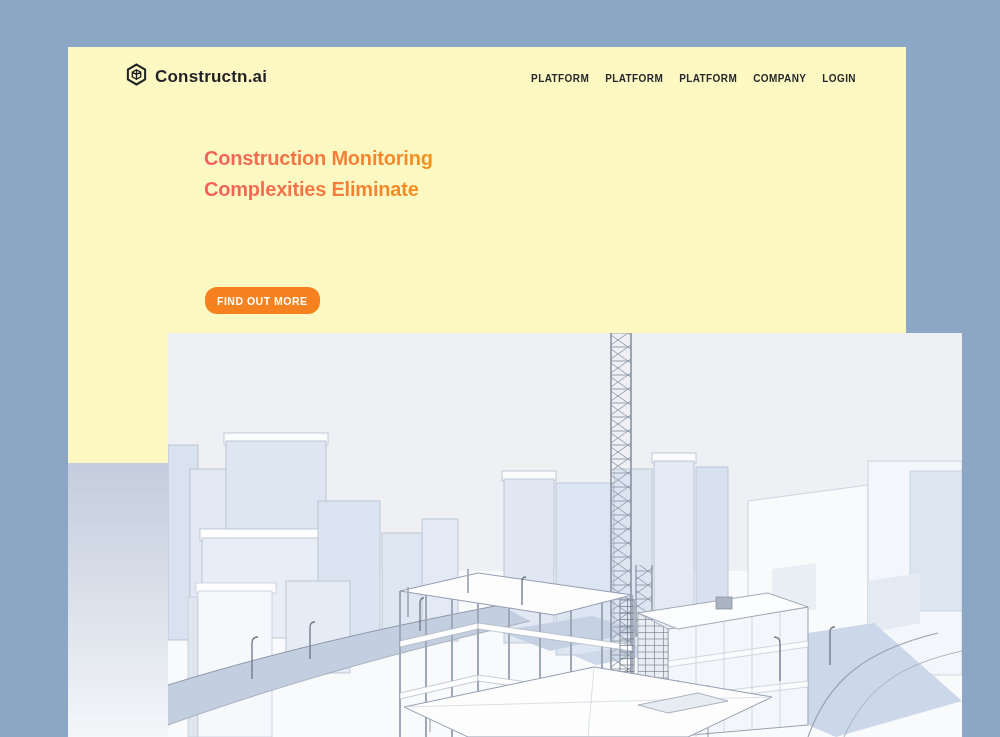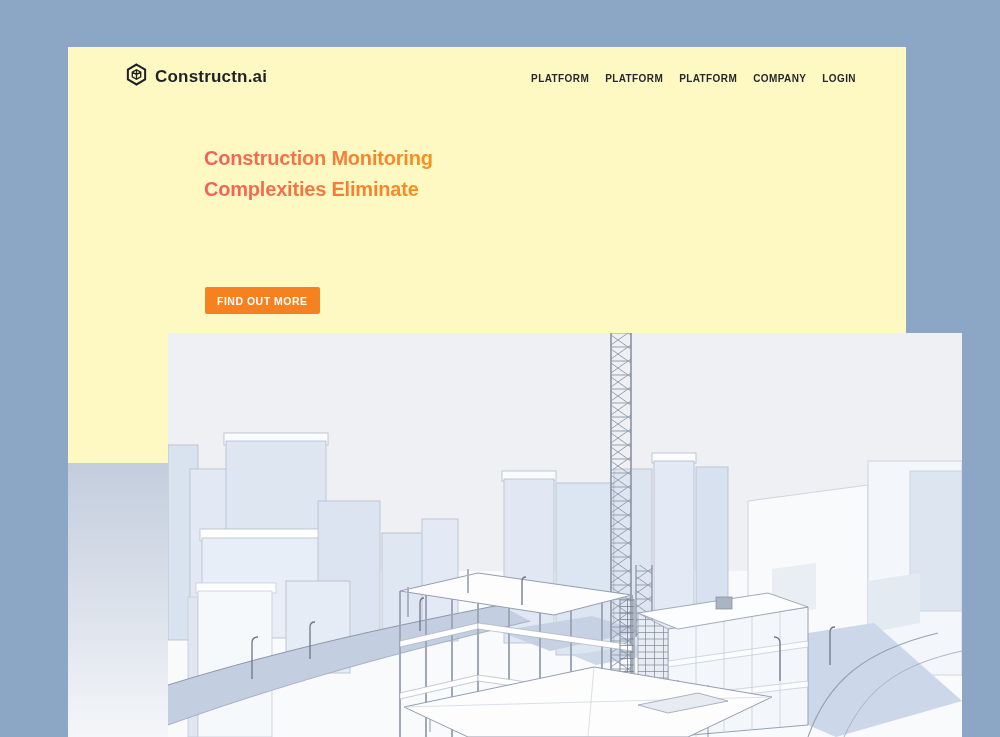--- a/index.html
+++ b/index.html
@@ -47,21 +47,21 @@
   }
   .hero-desc {
     position: absolute; left: 137px; top: 169px;
     font-size: 12.5px; line-height: 15.5px; color: #46484E;
   }
   .cta-button {
     position: absolute; left: 137px; top: 240px;
     background: #F5821F; color: #ffffff; border: none;
     font-family: "Liberation Sans", sans-serif;
     font-size: 10.5px; font-weight: 700; letter-spacing: 0.5px;
-    padding: 8px 12px; height: 27px; border-radius: 2px; cursor: pointer;
+    padding: 8px 12px; height: 27px; border-radius: 12px; cursor: pointer;
   }
 
   
   .side-strip {
     position: absolute; left: 0; top: 416px; width: 100px; height: 274px;
     background: linear-gradient(180deg, #C3CDDD 0%, #DDE3EC 55%, #F4F6F9 100%);
   }
   .hero-image {
     position: absolute; left: 100px; top: 286px; width: 794px; height: 404px;
     background: #eef0f3; overflow: hidden;

